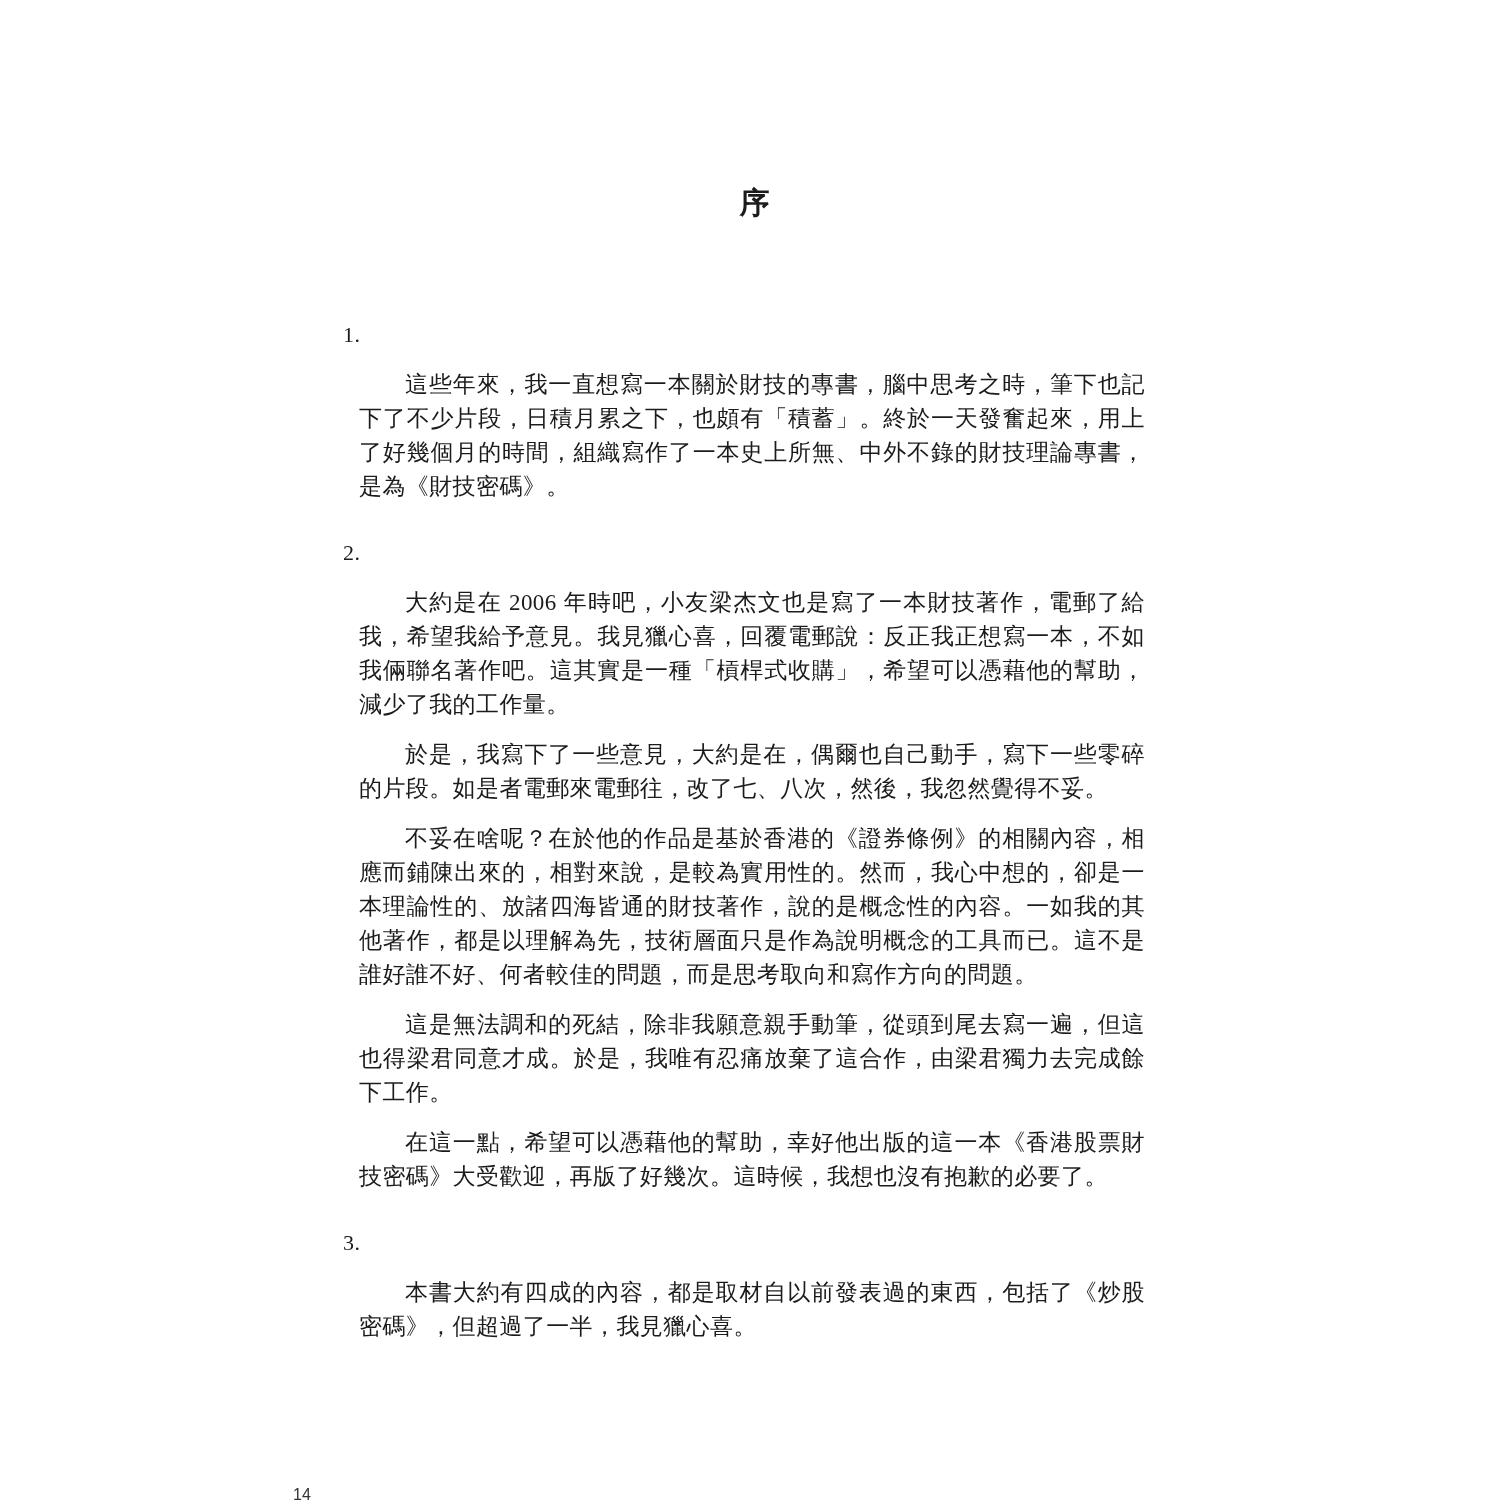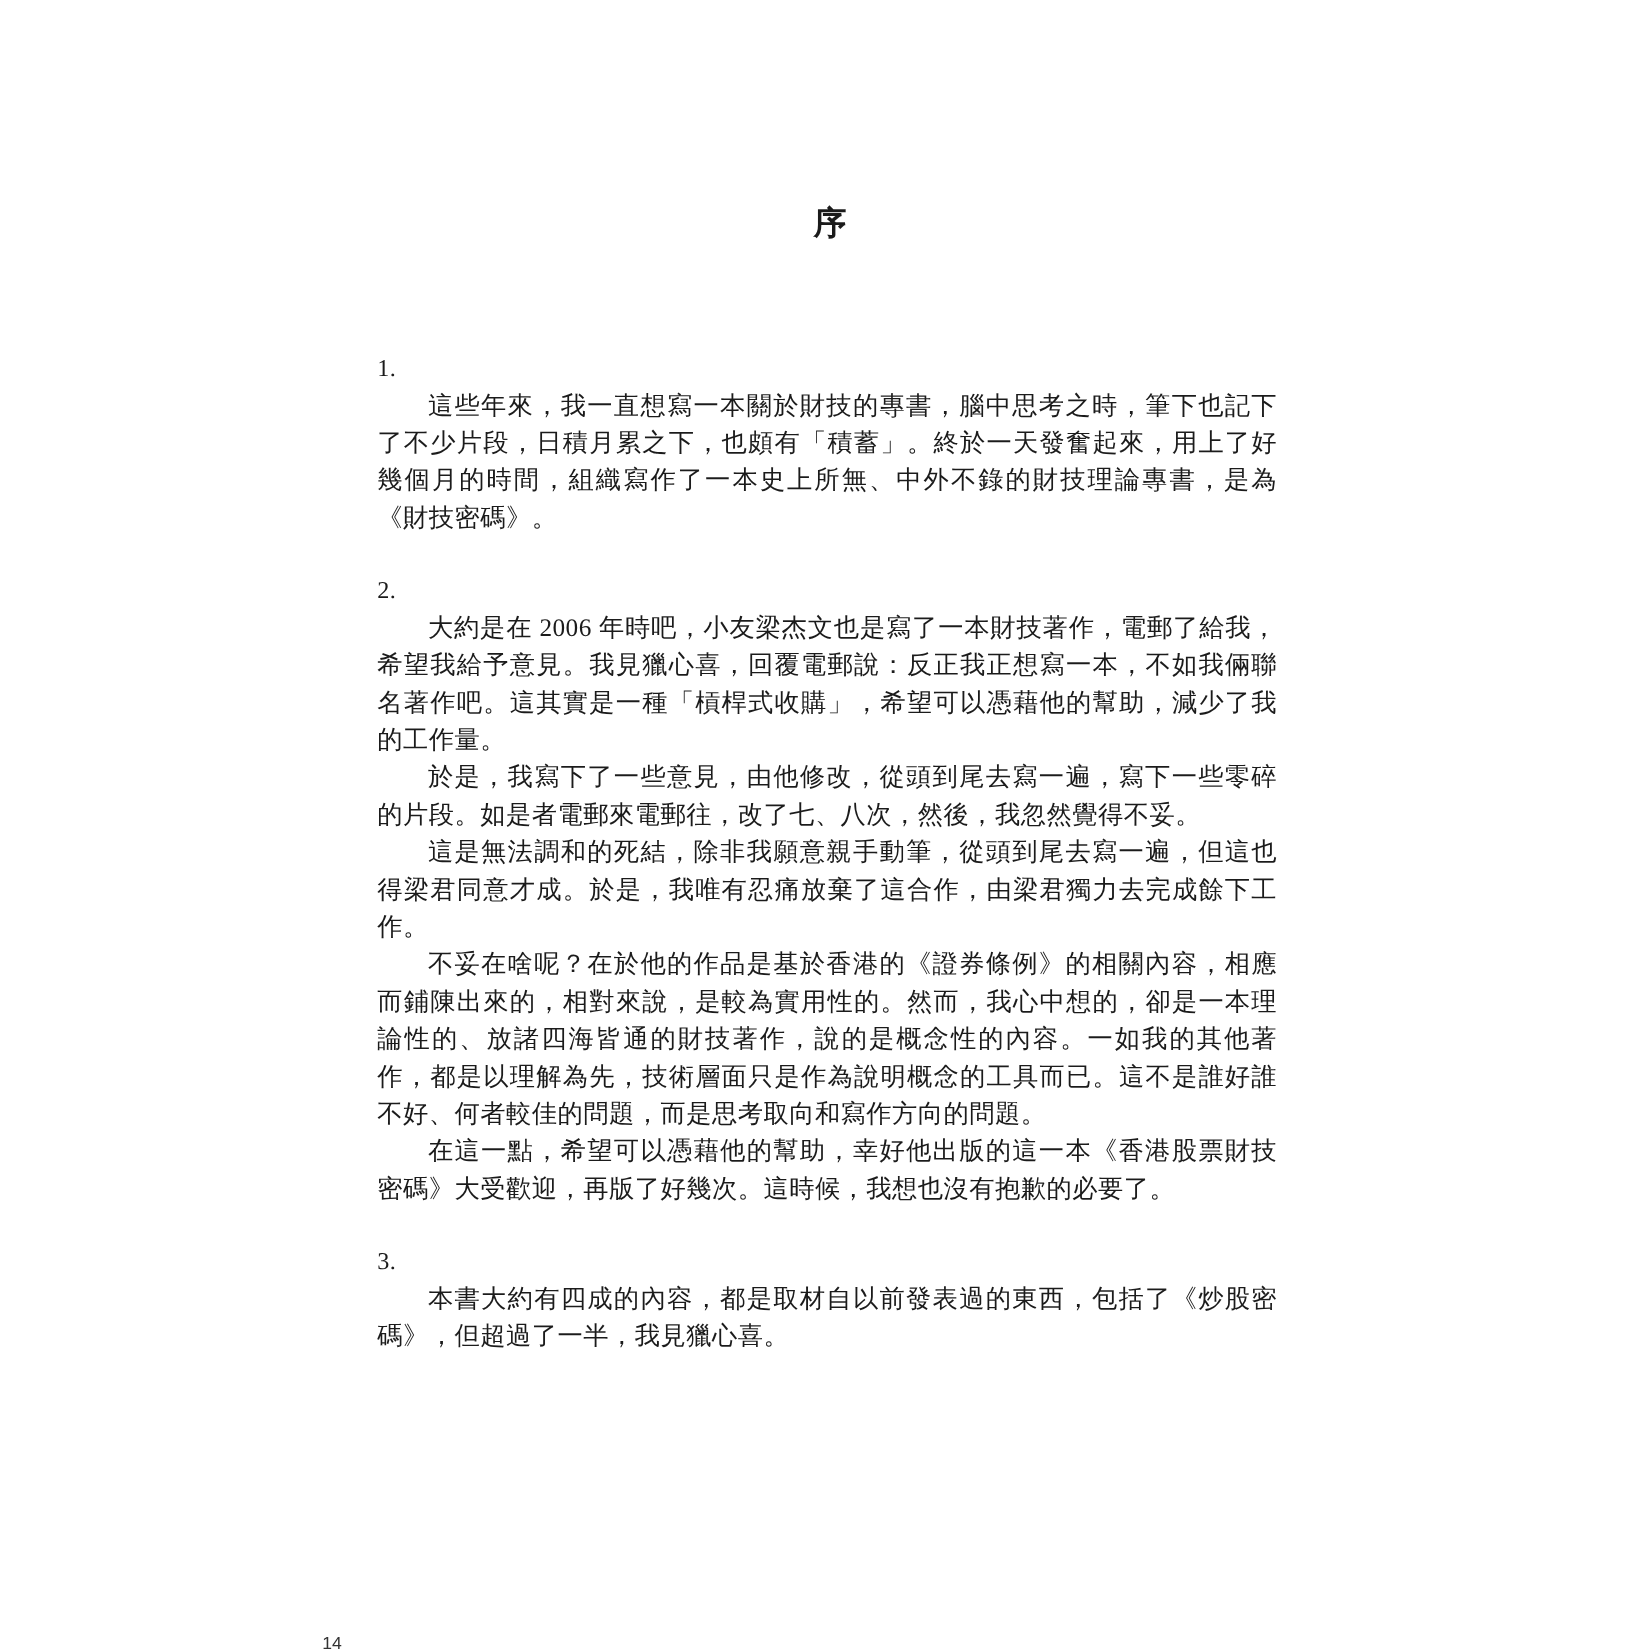--- a/index.html
+++ b/index.html
@@ -38,21 +38,21 @@
     text-align: justify;
     text-justify: inter-ideograph;
   }
   .section { margin: 0; }
   .section + .section { margin-top: 32px; }
   .sec-num {
     font-size: 22px;
     line-height: 34px;
   }
   .content p {
-    margin: 0;
+    margin: 16px;
     text-indent: 2em;
   }
   .page-number {
     position: absolute;
     left: 293px;
     top: 1486px;
     font-size: 16px;
     color: #333333;
     font-family: Liberation Sans, sans-serif;
   }
@@ -67,23 +67,23 @@
   <div class="content">
 
     <div class="section">
       <div class="sec-num">1.</div>
       <p>這些年來，我一直想寫一本關於財技的專書，腦中思考之時，筆下也記下了不少片段，日積月累之下，也頗有「積蓄」。終於一天發奮起來，用上了好幾個月的時間，組織寫作了一本史上所無、中外不錄的財技理論專書，是為《財技密碼》。</p>
     </div>
 
     <div class="section">
       <div class="sec-num">2.</div>
       <p>大約是在 2006 年時吧，小友梁杰文也是寫了一本財技著作，電郵了給我，希望我給予意見。我見獵心喜，回覆電郵說：反正我正想寫一本，不如我倆聯名著作吧。這其實是一種「槓桿式收購」，希望可以憑藉他的幫助，減少了我的工作量。</p>
-      <p>於是，我寫下了一些意見，由他修改，從頭到尾去寫一遍，寫下一些零碎的片段。如是者電郵來電郵往，改了七、八次，然後，我忽然覺得不妥。</p>
+      <p>於是，我寫下了一些意見，大約是在，偶爾也自己動手，寫下一些零碎的片段。如是者電郵來電郵往，改了七、八次，然後，我忽然覺得不妥。</p>
+      <p>不妥在啥呢？在於他的作品是基於香港的《證券條例》的相關內容，相應而鋪陳出來的，相對來說，是較為實用性的。然而，我心中想的，卻是一本理論性的、放諸四海皆通的財技著作，說的是概念性的內容。一如我的其他著作，都是以理解為先，技術層面只是作為說明概念的工具而已。這不是誰好誰不好、何者較佳的問題，而是思考取向和寫作方向的問題。</p>
       <p>這是無法調和的死結，除非我願意親手動筆，從頭到尾去寫一遍，但這也得梁君同意才成。於是，我唯有忍痛放棄了這合作，由梁君獨力去完成餘下工作。</p>
-      <p>不妥在啥呢？在於他的作品是基於香港的《證券條例》的相關內容，相應而鋪陳出來的，相對來說，是較為實用性的。然而，我心中想的，卻是一本理論性的、放諸四海皆通的財技著作，說的是概念性的內容。一如我的其他著作，都是以理解為先，技術層面只是作為說明概念的工具而已。這不是誰好誰不好、何者較佳的問題，而是思考取向和寫作方向的問題。</p>
       <p>在這一點，希望可以憑藉他的幫助，幸好他出版的這一本《香港股票財技密碼》大受歡迎，再版了好幾次。這時候，我想也沒有抱歉的必要了。</p>
     </div>
 
     <div class="section">
       <div class="sec-num">3.</div>
       <p>本書大約有四成的內容，都是取材自以前發表過的東西，包括了《炒股密碼》，但超過了一半，我見獵心喜。</p>
     </div>
 
   </div>
 

